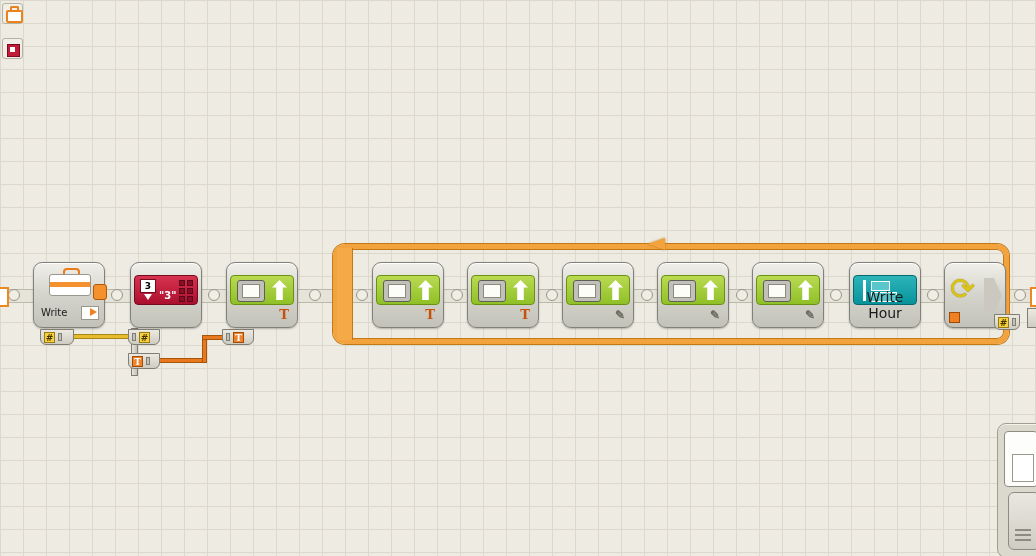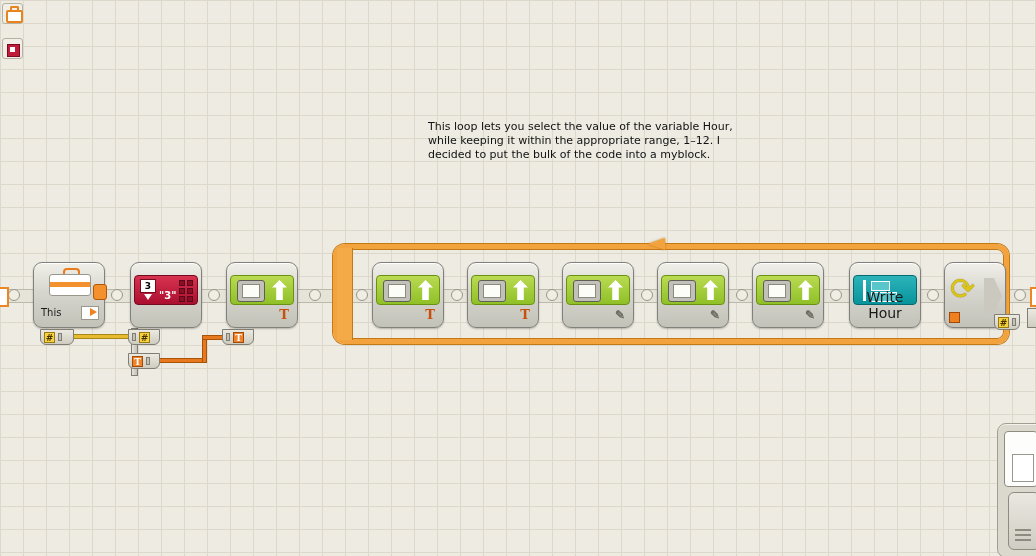--- a/index.html
+++ b/index.html
@@ -144,35 +144,32 @@
   <div class="beam-circle" style="left:546px"></div>
   <div class="beam-circle" style="left:641px"></div>
   <div class="beam-circle" style="left:736px"></div>
   <div class="beam-circle" style="left:830px"></div>
   <div class="beam-circle" style="left:927px"></div>
   <div class="beam-circle" style="left:1014px"></div>
   <div class="edge-plug" style="left:-3px"></div>
   <div class="edge-plug" style="left:1030px"></div>
   <div class="edge-tabpart"></div>
 
-  <div class="comment" style="left:428px;top:120px">This loop lets you select the value of the variable Hour,
-while keeping it within the appropriate range, 1–12.  I
-decided to put the bulk of the code into a myblock.</div>
 
   <div class="loop"></div>
   <div class="loop-wall"></div>
   <div class="loop-arrow"></div>
 
   <div class="block" style="left:33px">
     <div class="case-handle"></div>
     <div class="case-body">
       <div class="case-stripe"></div>
     </div>
     <div class="var-tab"></div>
-    <div class="block-label">This</div>
+    <div class="block-label">Write</div>
     <div class="flip-icon">
       <div class="flip-arrow"></div>
     </div>
   </div>
 
   <div class="block" style="left:130px">
     <div class="band red">
       <div class="n2t-box">3</div>
       <div class="n2t-downarrow"></div>
       <div class="n2t-out">"3"</div>

